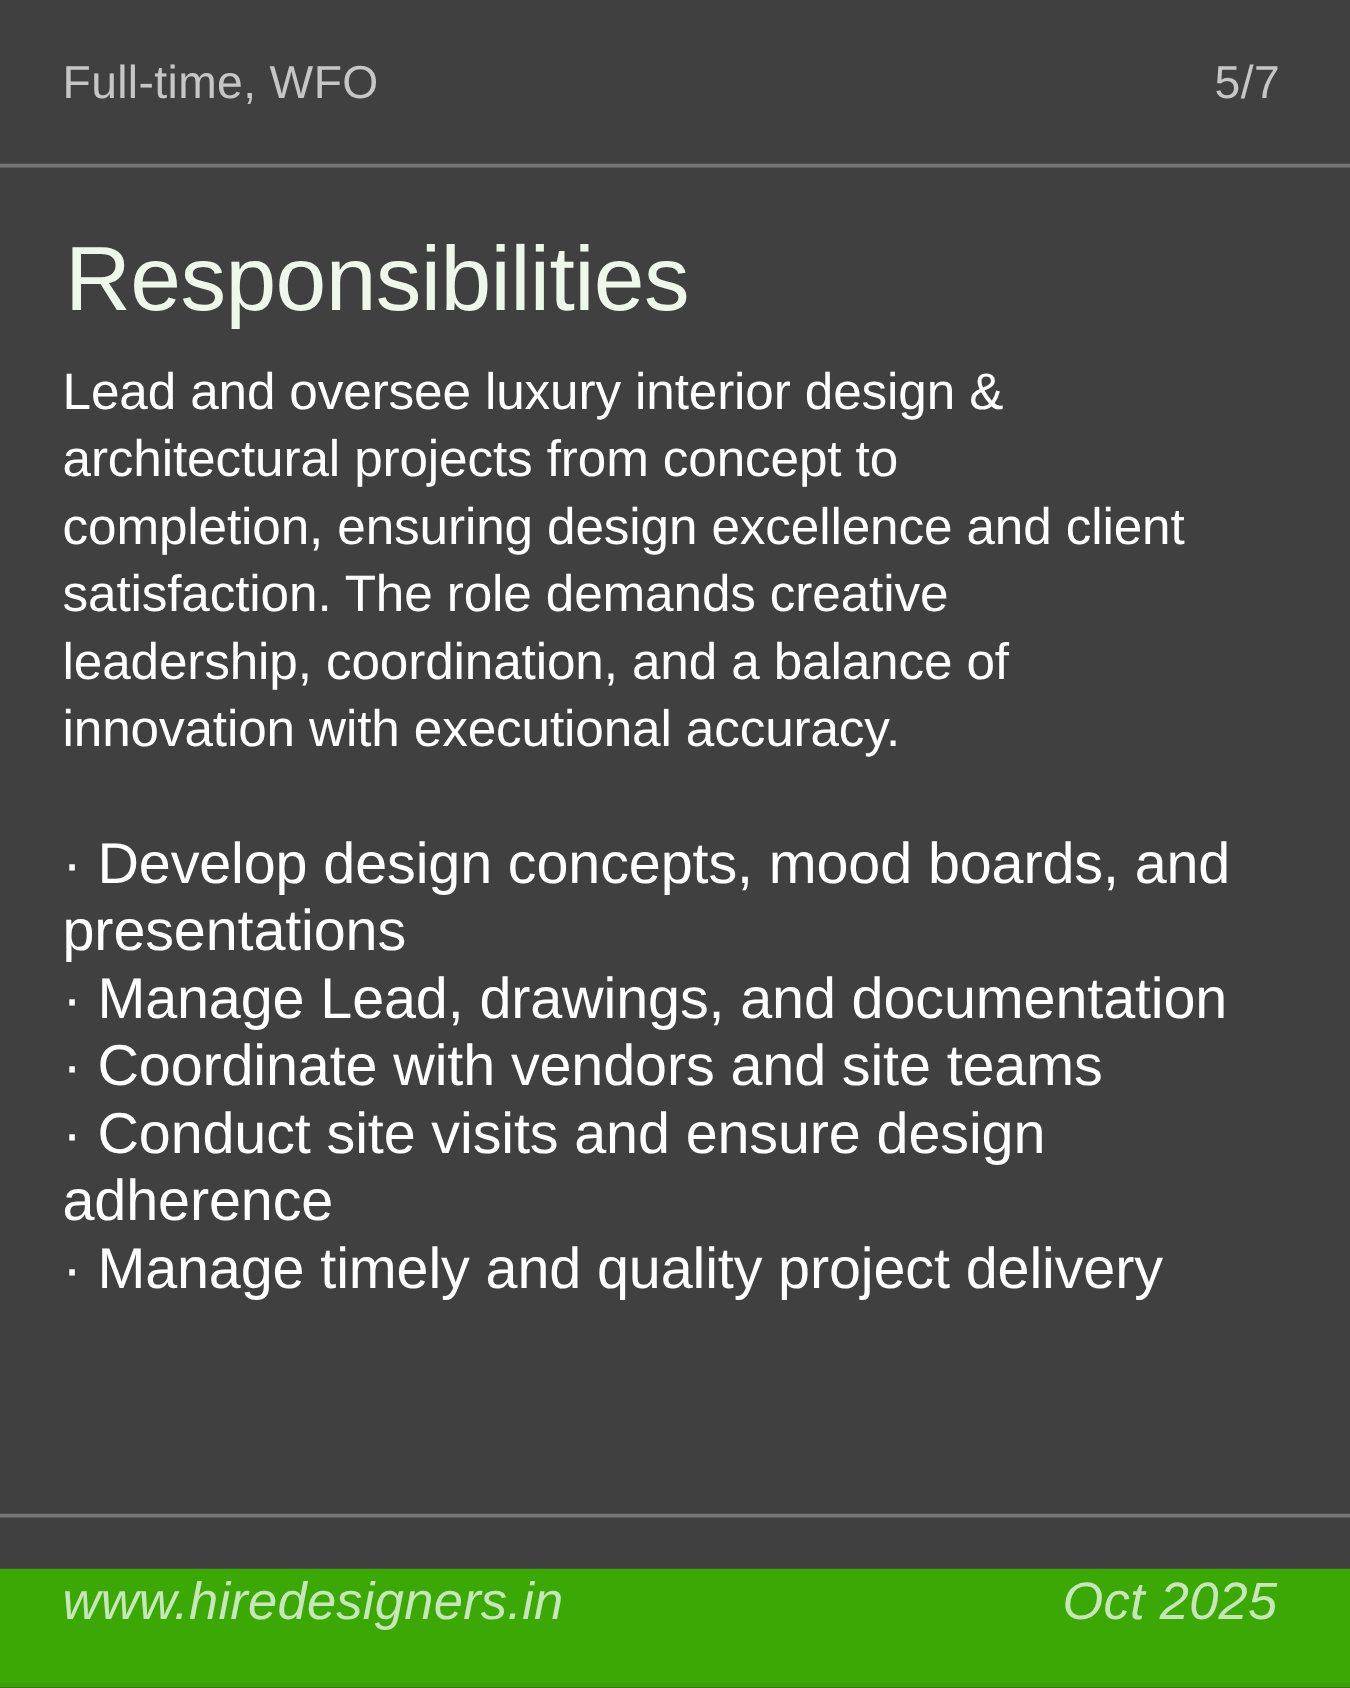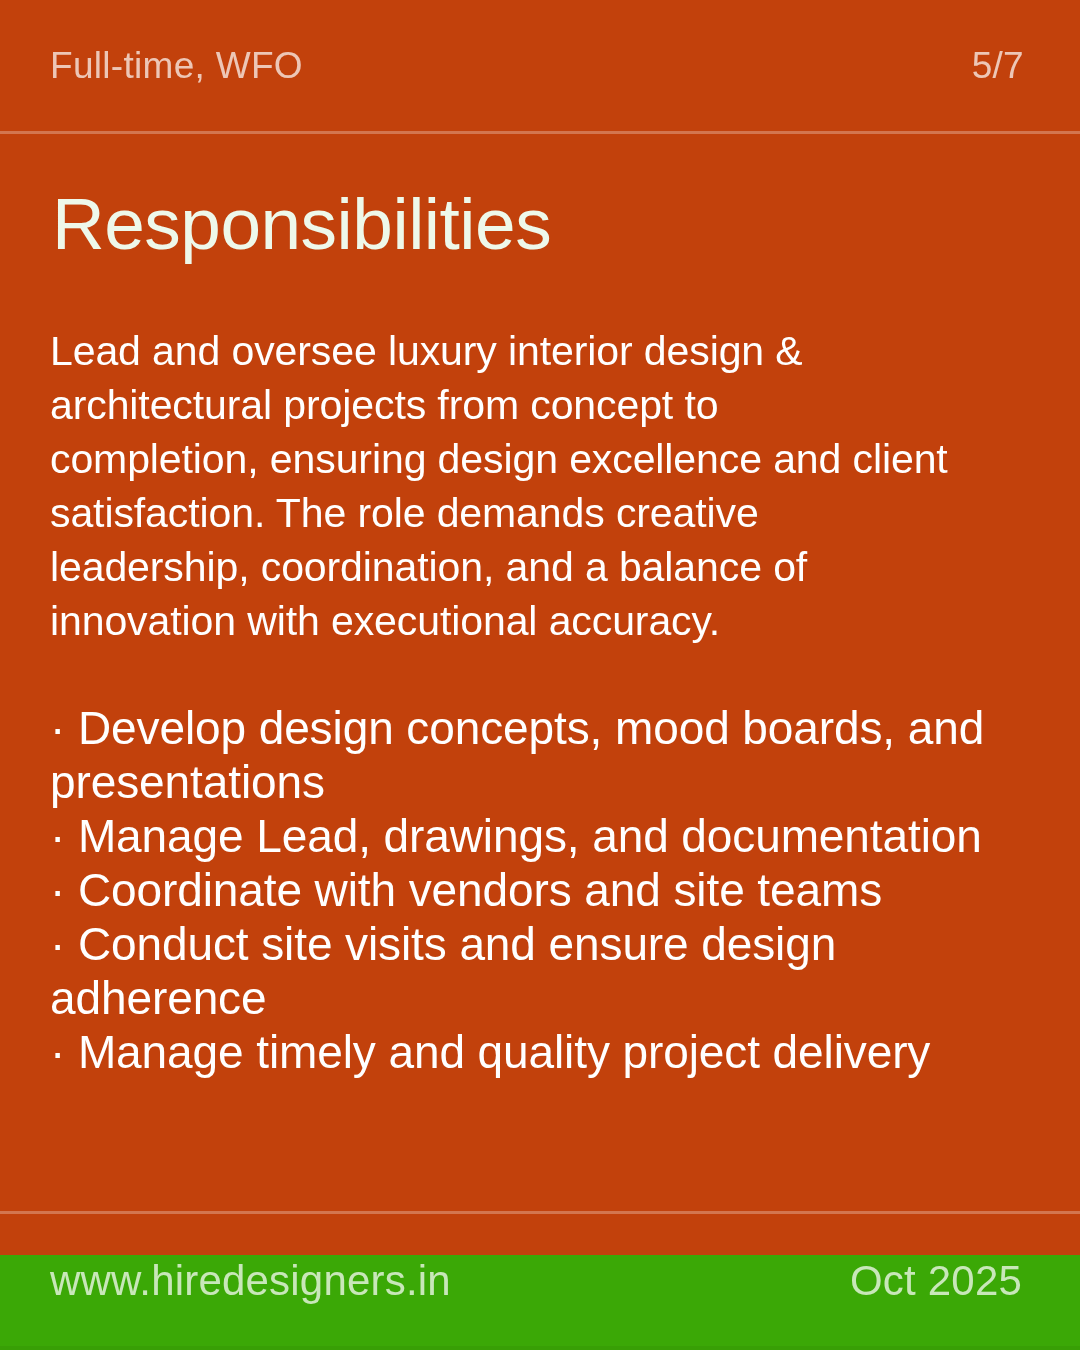--- a/index.html
+++ b/index.html
@@ -13,21 +13,21 @@
   body {
     background:#3ba806;
     font-family:"Liberation Sans", sans-serif;
     -webkit-font-smoothing:antialiased;
   }
 
   .slide {
     position:relative;
     width:1080px;
     height:1255px;
-    background:#c2410c;
+    background:#404040;
     display:flex;
     flex-direction:column;
   }
 
   
   .header {
     position:absolute;
     top:0; left:0;
     width:1080px;
     height:131px;
@@ -74,21 +74,21 @@
     margin-top:56px;
     font-size:73px;
     line-height:1;
     font-weight:400;
     letter-spacing:-0.5px;
     color:#eef8ea;
     margin-left:2px;
   }
 
   .intro {
-    margin-top:64px;
+    margin-top:26px;
     font-size:41px;
     line-height:54px;
     font-weight:400;
     color:#ffffff;
     letter-spacing:-0.1px;
     max-width:1000px;
   }
 
   .intro .ln { display:block; white-space:nowrap; }
 
@@ -115,20 +115,21 @@
   .footer {
     position:absolute;
     top:1211px;
     left:0;
     width:1080px;
     height:139px;
     display:flex;
     align-items:center;
     justify-content:space-between;
     padding:0 58px 0 50px;
+    font-style:italic;
   }
 
   .footer-left,
   .footer-right {
     font-size:42px;
     line-height:1;
     font-weight:400;
     letter-spacing:0.2px;
     color:rgba(255,255,255,0.72);
   }

